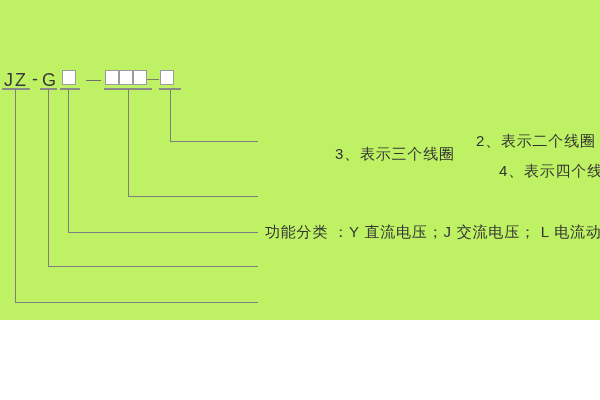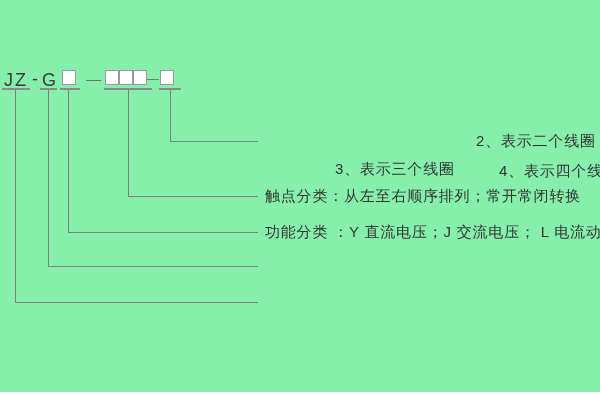--- a/index.html
+++ b/index.html
@@ -1,20 +1,20 @@
 <!DOCTYPE html>
 <html><head>
 <meta charset="utf-8">
 <style>
   html, body { margin: 0; padding: 0; background: #ffffff; }
   #canvas {
     position: relative;
     width: 600px;
-    height: 392px;
-    background: #86efac;
+    height: 320px;
+    background: #bef264;
     overflow: hidden;
     font-family: "Liberation Sans", "DejaVu Sans", sans-serif;
   }
   .code-txt {
     position: absolute;
     font-size: 18px;
     color: #3a3a3a;
     line-height: 18px;
     letter-spacing: 2px;
     white-space: nowrap;
@@ -93,22 +93,21 @@
   <div class="vline" style="left:170px; top:90px; height:51px;"></div>
 
   <div class="hline" style="left:170px; top:141px; width:88px;"></div>
   <div class="hline" style="left:128px; top:196px; width:130px;"></div>
   <div class="hline" style="left:68px;  top:232px; width:190px;"></div>
   <div class="hline" style="left:48px;  top:266px; width:210px;"></div>
   <div class="hline" style="left:15px;  top:302px; width:243px;"></div>
 
   <span class="lbl" style="left:476px; top:131px;text-align:right;">2、表示二个线圈</span>
 
-  <span class="lbl" style="left:335px; top:159px;">3、表示三个线圈</span>
+  <span class="lbl" style="left:335px; top:144px;">3、表示三个线圈</span>
   <span class="lbl" style="left:499px; top:161px;">4、表示四个线圈</span>
 
-  <span class="lbl" style="left:265px; top:186px;">触点分类：从左至右顺序排列；常开常闭转换</span>
 
   <span class="lbl" style="left:265px; top:222px;">功能分类 ：Y 直流电压；J 交流电压； L 电流动作</span>
 
 
 
 </div>
 
 </body></html>

